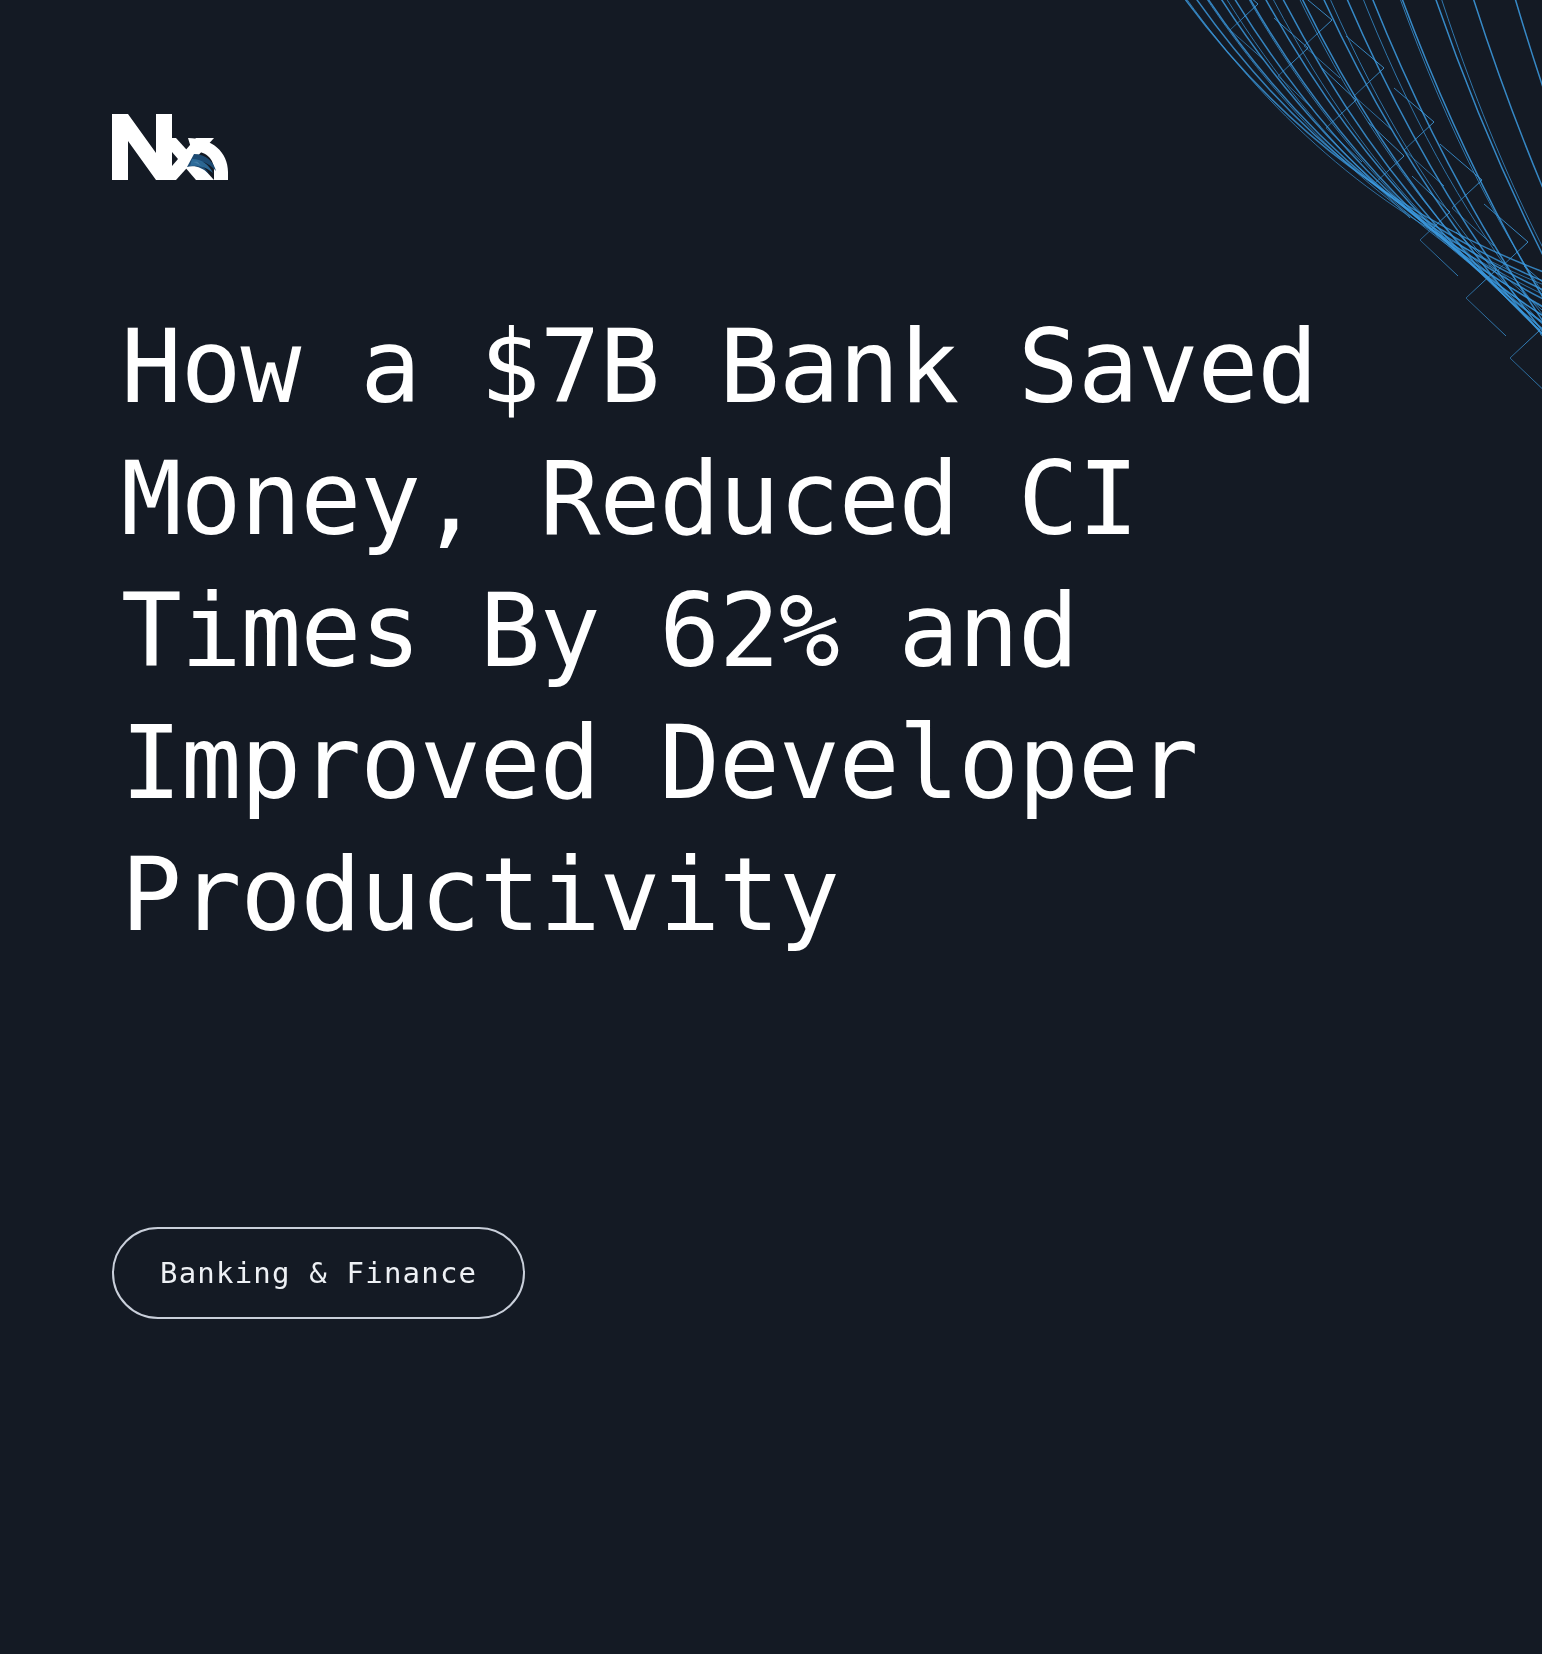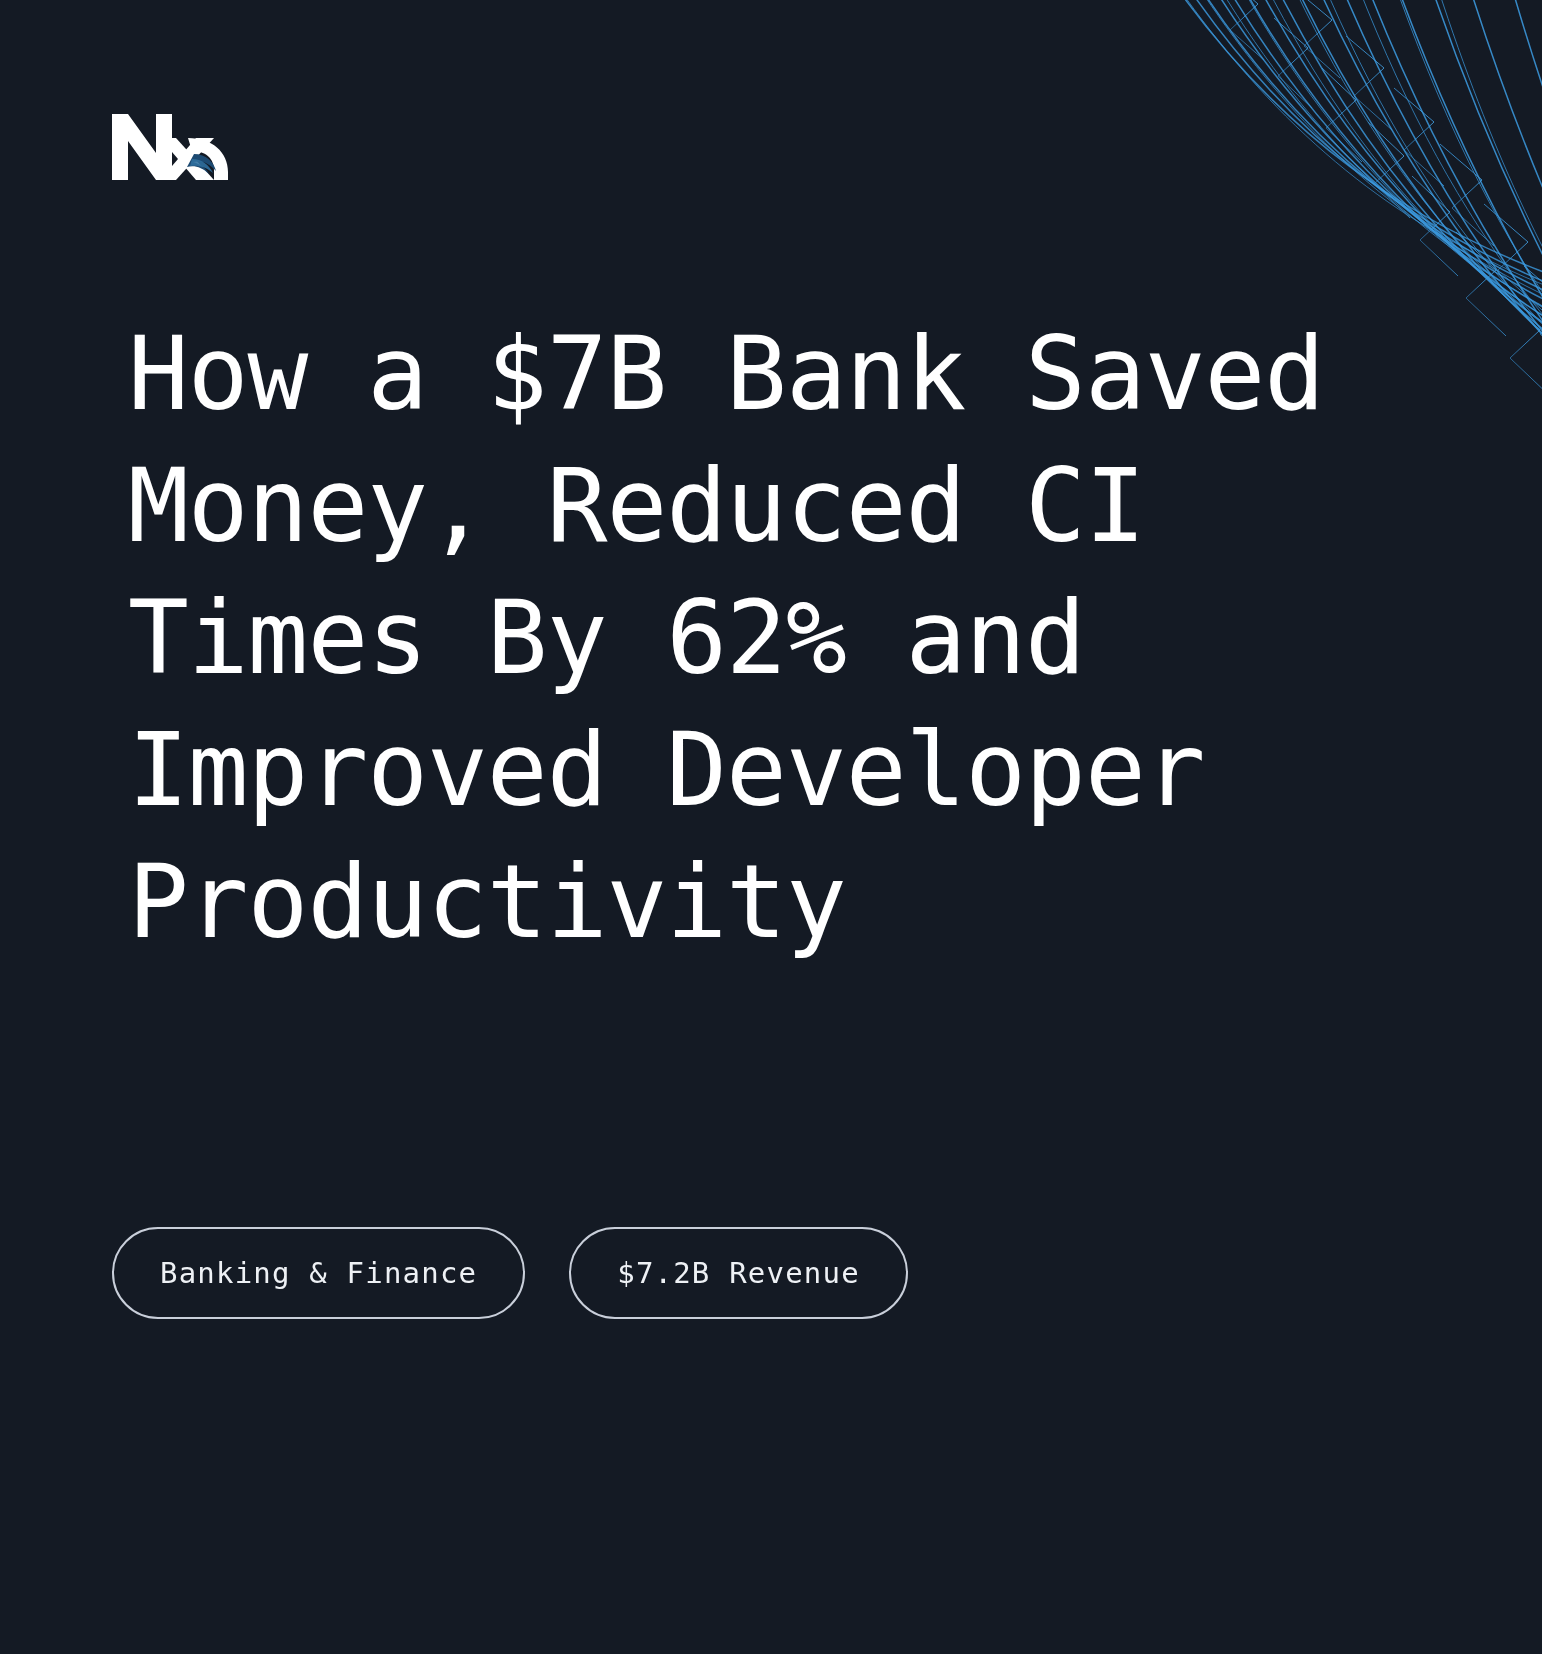--- a/index.html
+++ b/index.html
@@ -47,21 +47,21 @@
     height: 78px;
   }
   .logo svg { display:block; width:100%; height:100%; }
 
   
   .headline {
     position: absolute;
     left: 112px;
     top: 292px;
     width: 1310px;
-    margin: 16px;
+    margin: 9px;
     font-family: "DejaVu Sans Mono", "Liberation Mono", monospace;
     font-size: 101px;
     line-height: 132px;
     font-weight: 400;
     letter-spacing: -1px;
     color: #ffffff;
     white-space: pre-wrap;
   }
 
   
@@ -171,16 +171,15 @@
 
       <path d="M 84 46 C 96 46 104 54 106 63 C 99 55 92 52 83 54 C 90 56 96 60 99 66 C 92 59 84 57 77 59 Z" fill="#1d4a72"></path>
       <path d="M 82 51 C 92 51 99 57 103 65 C 96 59 89 57 80 58 Z" fill="#2f6f9e" opacity="0.9"></path>
     </svg>
   </div>
 
   <h1 class="headline">How a $7B Bank Saved Money, Reduced CI Times By 62% and Improved Developer Productivity</h1>
 
   <div class="tags">
     <div class="tag-pill">Banking &amp; Finance</div>
-    <div class="tag-pill">$7.2B Revenue</div>
   </div>
 
 </div>
 
 </body></html>

